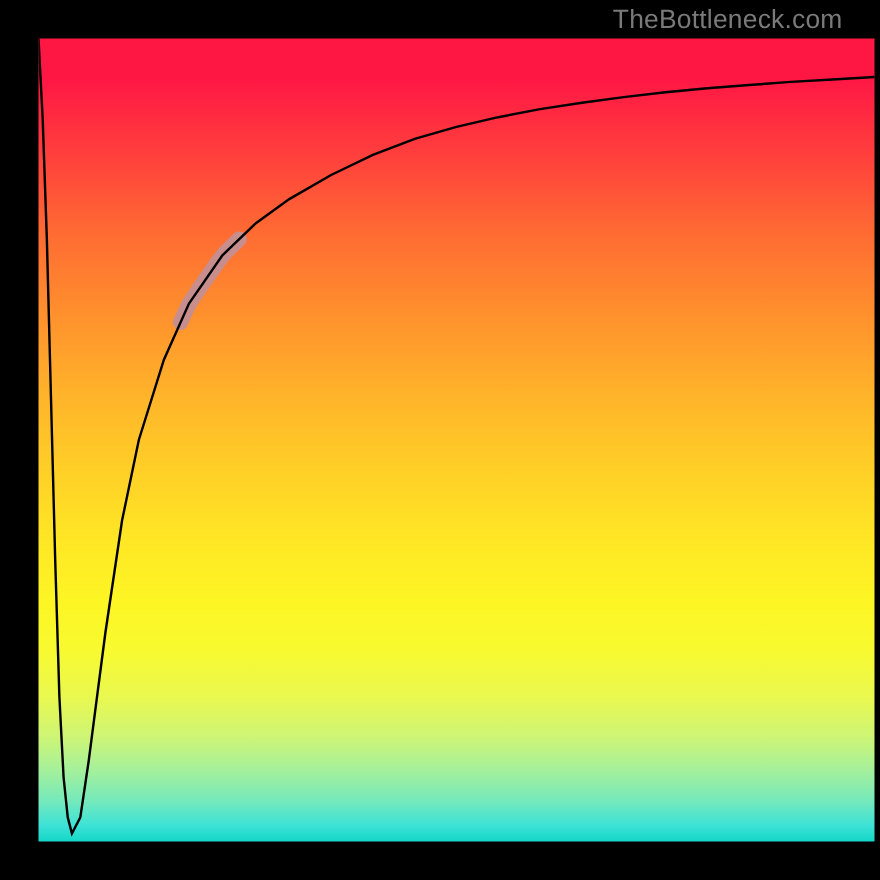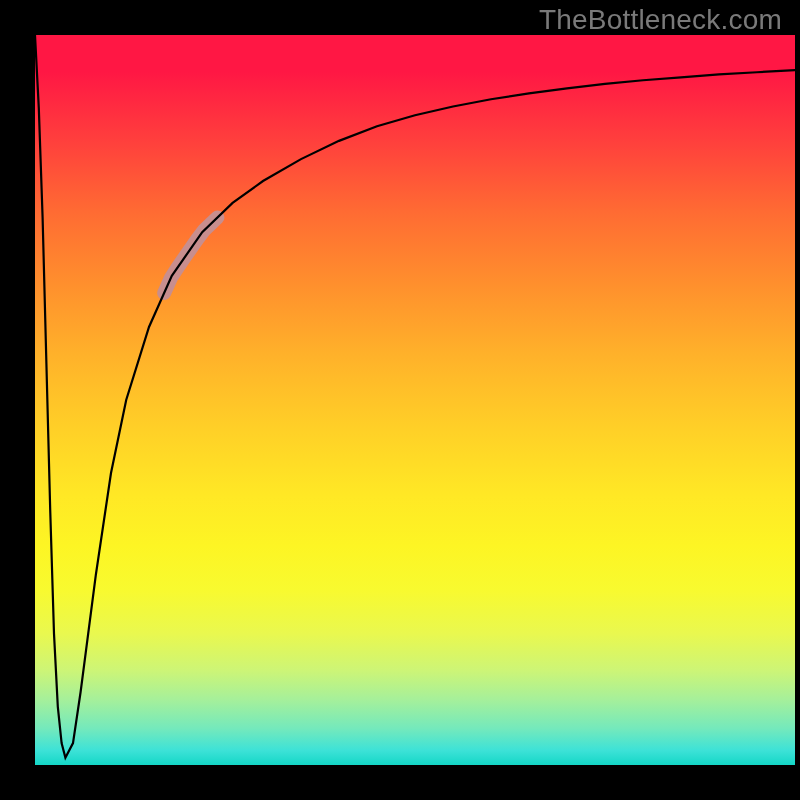--- a/index.html
+++ b/index.html
@@ -13,22 +13,22 @@
   }
   .container {
     position: relative;
     width: 800px;
     height: 800px;
     background: #000;
   }
   .watermark {
     position: absolute;
     top: 4px;
-    right: 18px;
-    font-size: 28px;
+    right: 34px;
+    font-size: 24px;
     font-weight: 400;
     color: #7a7a7a;
     letter-spacing: 0.2px;
     z-index: 50;
     font-family: Arial, Helvetica, sans-serif;
   }
   .plot-area {
     position: absolute;
     left: 35px;
     top: 35px;

